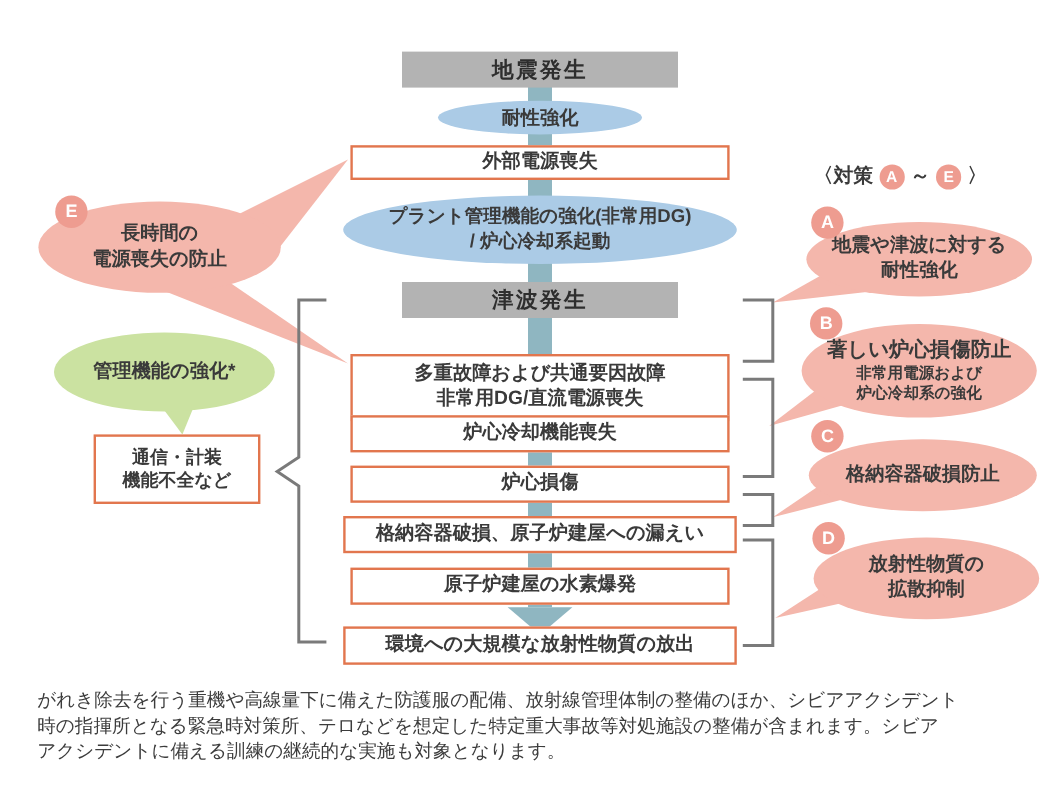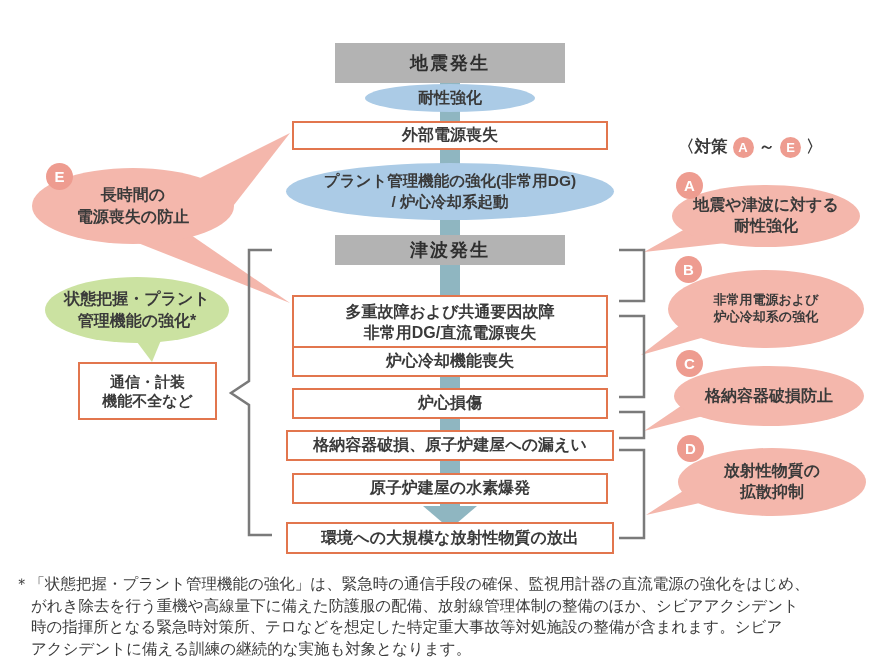--- a/index.html
+++ b/index.html
@@ -42,21 +42,21 @@
     <polygon points="697,395 727,410 644,431" fill="#f4b7ac"></polygon>
     <polygon points="700,480 731,496 646,515" fill="#f4b7ac"></polygon>
 
     <path d="M 272,250 L 249,250 L 249,381 L 231,393 L 249,405 L 249,535 L 272,535" fill="none" stroke="#7a7a7a" stroke-width="2.5"></path>
     <path d="M 619,250 L 644,250 L 644,301 L 619,301" fill="none" stroke="#7a7a7a" stroke-width="2.5"></path>
     <path d="M 619,316 L 644,316 L 644,397 L 619,397" fill="none" stroke="#7a7a7a" stroke-width="2.5"></path>
     <path d="M 619,412 L 644,412 L 644,438 L 619,438" fill="none" stroke="#7a7a7a" stroke-width="2.5"></path>
     <path d="M 619,450 L 644,450 L 644,538 L 619,538" fill="none" stroke="#7a7a7a" stroke-width="2.5"></path>
   </svg>
 
-  <div class="abs node gray-box" style="left:335px;top:43px;width:230px;height:40px;">
+  <div class="abs node gray-box" style="left:335px;top:43px;width:230px;height:30px;">
     <span>地震発生</span>
   </div>
 
   <div class="abs node blue-ell" style="left:365px;top:84px;width:170px;height:28px;font-size:16px;">
     <span>耐性強化</span>
   </div>
 
   <div class="abs node orange-box" style="left:292px;top:121px;width:316px;height:29px;">
     <span>外部電源喪失</span>
   </div>
@@ -97,21 +97,20 @@
 
   <div class="abs badge badge-lg" style="left:46px;top:163px;">
     <span>E</span>
   </div>
   <div class="abs node pink-bubble" style="left:32px;top:168px;width:202px;height:76px;font-size:16px;line-height:1.4;">
     <span>長時間の</span>
     <span>電源喪失の防止</span>
   </div>
 
   <div class="abs node green-bubble" style="left:45px;top:277px;width:184px;height:66px;font-size:16px;line-height:1.35;">
-    <span>状態把握・プラント</span>
     <span>管理機能の強化*</span>
   </div>
 
   <div class="abs node orange-box" style="left:78px;top:362px;width:139px;height:58px;font-size:15px;">
     <span>通信・計装</span>
     <span>機能不全など</span>
   </div>
 
   <div class="abs legend-row" style="left:678px;top:136px;">
     <span>〈対策</span>
@@ -130,39 +129,39 @@
   </div>
   <div class="abs node pink-bubble main-line" style="left:672px;top:185px;width:188px;height:62px;">
     <span>地震や津波に対する</span>
     <span>耐性強化</span>
   </div>
 
   <div class="abs badge badge-lg" style="left:675px;top:256px;">
     <span>B</span>
   </div>
   <div class="abs node pink-bubble" style="left:668px;top:270px;width:196px;height:78px;">
+    <span class="b-title">著しい炉心損傷防止</span>
     <span class="sub-line">非常用電源および</span>
     <span class="sub-line">炉心冷却系の強化</span>
   </div>
 
   <div class="abs badge badge-lg" style="left:676px;top:350px;">
     <span>C</span>
   </div>
   <div class="abs node pink-bubble main-line" style="left:674px;top:366px;width:190px;height:60px;">
     <span>格納容器破損防止</span>
   </div>
 
   <div class="abs badge badge-lg" style="left:677px;top:435px;">
     <span>D</span>
   </div>
   <div class="abs node pink-bubble main-line" style="left:678px;top:448px;width:188px;height:68px;">
     <span>放射性物質の</span>
     <span>拡散抑制</span>
   </div>
 
   <div class="abs" id="footnote">
-    <div>＊「状態把握・プラント管理機能の強化」は、緊急時の通信手段の確保、監視用計器の直流電源の強化をはじめ、</div>
     <div class="fn-indent">がれき除去を行う重機や高線量下に備えた防護服の配備、放射線管理体制の整備のほか、シビアアクシデント</div>
     <div class="fn-indent">時の指揮所となる緊急時対策所、テロなどを想定した特定重大事故等対処施設の整備が含まれます。シビア</div>
     <div class="fn-indent">アクシデントに備える訓練の継続的な実施も対象となります。</div>
   </div>
 
 </div>
 
 </body></html>

